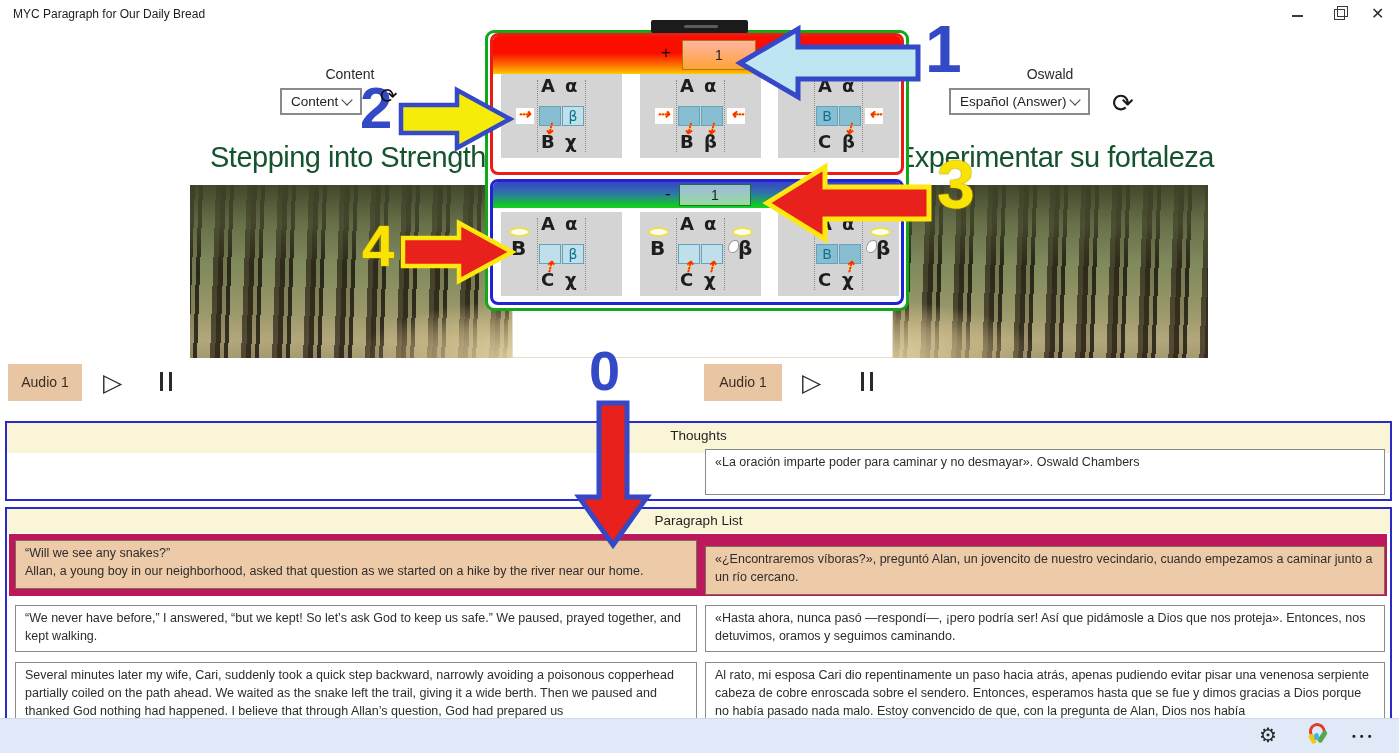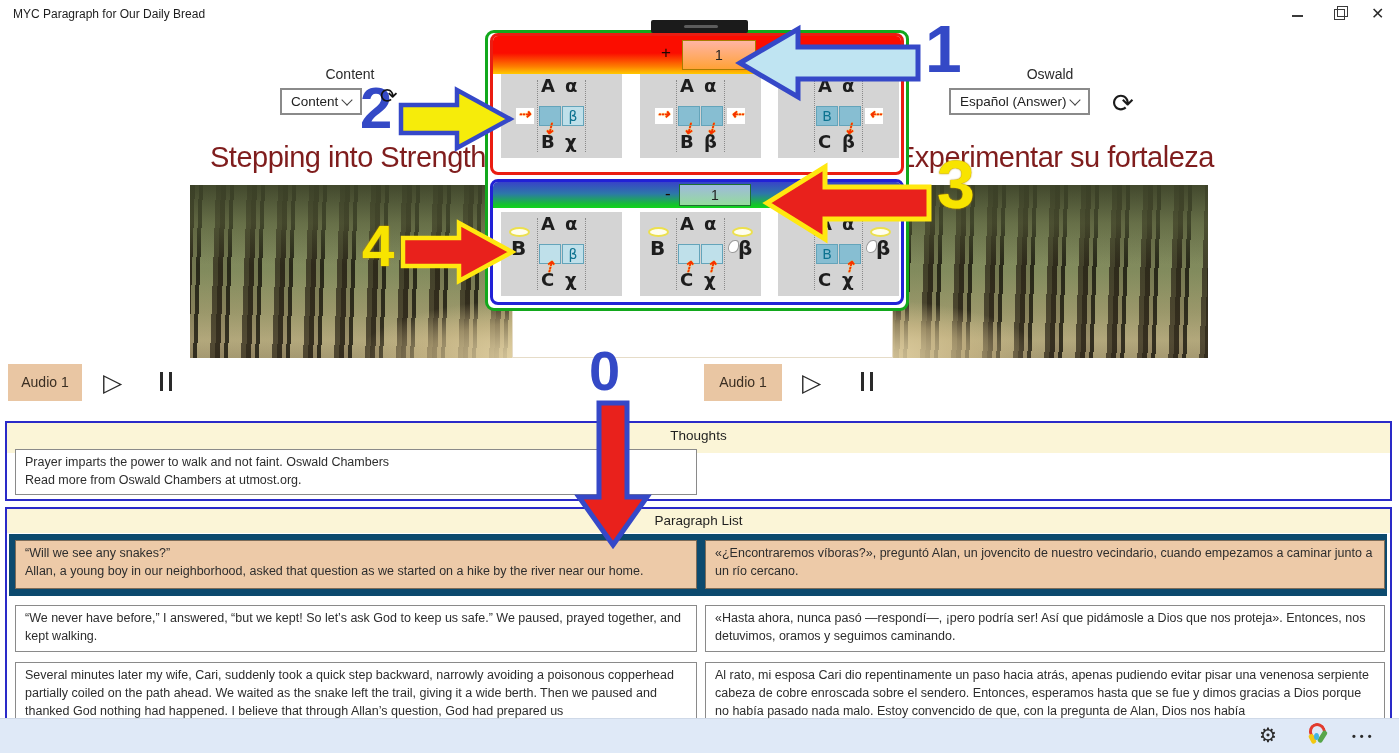--- a/index.html
+++ b/index.html
@@ -13,21 +13,21 @@
   .restore-i{left:1337px;top:6px;width:9px;height:9px;border:1.5px solid #3a3a3a;}
   .closex{left:1371px;top:4px;font-size:16px;color:#2a2a2a;}
   
   .sel-label{font-size:14px;color:#2a2a2a;width:120px;text-align:center;}
   .combo{background:#fff;border:2px solid #8a8a8a;font-size:13.5px;color:#222;
          display:flex;align-items:center;padding:0 9px;box-sizing:border-box;}
   .chev{width:7px;height:7px;border-right:1.6px solid #444;border-bottom:1.6px solid #444;
         transform:rotate(45deg);margin-left:auto;margin-top:-4px;}
   .refresh{font-size:26px;color:#1a1a1a;line-height:1;}
   
-  .bigtitle{font-size:29px;font-weight:300;letter-spacing:-.5px;color:#7f1d1d;white-space:nowrap;z-index:1;}
+  .bigtitle{font-size:29px;font-weight:300;letter-spacing:-.5px;color:#14532d;white-space:nowrap;z-index:1;}
   
   .forest{top:185px;height:173px;z-index:1;
     background:
       radial-gradient(ellipse 34% 45% at 50% 100%, rgba(233,216,170,.95) 0%, rgba(210,190,140,.6) 45%, rgba(0,0,0,0) 75%),
       linear-gradient(180deg, rgba(60,66,40,.9) 0%, rgba(84,92,56,.55) 22%, rgba(0,0,0,0) 46%),
       repeating-linear-gradient(92deg, rgba(38,32,20,.9) 0 5px, rgba(96,88,62,.45) 5px 9px, rgba(26,24,14,.85) 9px 13px, rgba(130,128,92,.35) 13px 26px, rgba(52,46,30,.8) 26px 31px),
       linear-gradient(180deg,#77865a 0%,#82915e 50%,#a9a573 74%,#cdbd8d 90%,#b7a67c 100%);}
   .whitebox{left:512px;top:30px;width:381px;height:328px;background:#fff;z-index:2;border:1px solid #e6dcc8;box-sizing:border-box;}
   
   .dialog{left:485px;top:30px;width:424px;height:281px;background:#fff;border:3px solid #12a81c;
@@ -71,21 +71,21 @@
   
   .audiobtn{background:#e9c6a3;color:#3a2e22;font-size:14px;text-align:center;line-height:37px;height:37px;}
   .play{font-size:25px;color:#2a2a2a;line-height:1;}
   .pausebar{width:2.5px;height:19px;background:#2a2a2a;position:absolute;}
   
   .section{position:absolute;background:#fff;border:2.5px solid #2a2ac8;box-sizing:border-box;z-index:2;}
   .sec-hdr{position:absolute;left:0;right:0;top:0;background:#fbf5d7;text-align:center;
            font-size:13.5px;color:#1f1f1f;}
   .tbox{position:absolute;background:#fff;border:1.5px solid #8a8a8a;box-sizing:border-box;
         font-size:12.5px;line-height:1.44;padding:3px 9px;color:#2d2d2d;white-space:pre-line;overflow:hidden;}
-  .rowband{position:absolute;background:#0c4a6e;}
+  .rowband{position:absolute;background:#be185d;}
   .rowband .tbox{background:#edcaa8;border-color:#7d6c58;}
   
   .bottombar{left:0;top:718px;width:1399px;height:35px;background:#dfe9f7;z-index:9;border-top:1px solid #cfd9e8;box-sizing:border-box;}
   .gear{font-size:20px;color:#2a2a2a;line-height:1;}
   .more{font-size:11px;letter-spacing:4px;color:#2a2a2a;font-weight:bold;}
   .fb{position:absolute;width:24px;height:24px;}
   .fb i{position:absolute;}
   .fb-r{left:3px;top:0;width:11px;height:12px;border:3.2px solid #e23b2e;border-radius:50%;border-bottom-color:transparent;transform:rotate(-25deg);}
   .fb-g{left:14px;top:7px;width:4.5px;height:13px;background:#57a64a;transform:rotate(32deg);border-radius:2px;}
   .fb-y{left:4px;top:11px;width:4.5px;height:10px;background:#f2c811;transform:rotate(-28deg);border-radius:2px;}
@@ -269,31 +269,30 @@
   </div>
   <div class="abs audiobtn" style="left:704px;top:364px;width:78px;">Audio 1</div>
   <div class="abs play" style="left:802px;top:370px;">▷</div>
   <div class="abs" style="left:861px;top:372px;width:14px;height:20px;">
     <i class="pausebar" style="left:0;"></i>
       <i class="pausebar" style="left:9px;"></i>
   </div>
 
   <div class="section" style="left:5px;top:421px;width:1387px;height:80px;">
     <div class="sec-hdr" style="height:30px;line-height:25px;">Thoughts</div>
-    <div class="tbox" style="left:8px;top:26px;width:682px;height:46px;">Prayer imparts the power to walk and not faint. Oswald Chambers
-Read more from Oswald Chambers at utmost.org.</div>
+    <div class="tbox" style="left:698px;top:26px;width:680px;height:46px;">«La oración imparte poder para caminar y no desmayar». Oswald Chambers</div>
   </div>
 
   <div class="section" style="left:5px;top:507px;width:1387px;height:246px;">
     <div class="sec-hdr" style="height:24px;line-height:24px;">Paragraph List</div>
 
     <div class="rowband" style="left:2px;top:25px;width:1378px;height:62px;">
       <div class="tbox" style="left:6px;top:6px;width:682px;height:49px;">“Will we see any snakes?”
 Allan, a young boy in our neighborhood, asked that question as we started on a hike by the river near our home.</div>
-      <div class="tbox" style="left:696px;top:6px;width:680px;height:49px;">«¿Encontraremos víboras?», preguntó Alan, un jovencito de nuestro vecindario, cuando empezamos a caminar junto a un río cercano.</div>
+      <div class="tbox" style="left:696px;top:12px;width:680px;height:49px;">«¿Encontraremos víboras?», preguntó Alan, un jovencito de nuestro vecindario, cuando empezamos a caminar junto a un río cercano.</div>
     </div>
 
     <div>
       <div class="tbox" style="left:8px;top:96px;width:682px;height:47px;">“We never have before,” I answered, “but we kept! So let’s ask God to keep us safe.” We paused, prayed together, and kept walking.</div>
       <div class="tbox" style="left:698px;top:96px;width:680px;height:47px;">«Hasta ahora, nunca pasó —respondí—, ¡pero podría ser! Así que pidámosle a Dios que nos proteja». Entonces, nos detuvimos, oramos y seguimos caminando.</div>
     </div>
 
     <div>
       <div class="tbox" style="left:8px;top:153px;width:682px;height:64px;">Several minutes later my wife, Cari, suddenly took a quick step backward, narrowly avoiding a poisonous copperhead partially coiled on the path ahead. We waited as the snake left the trail, giving it a wide berth. Then we paused and thanked God nothing had happened. I believe that through Allan’s question, God had prepared us</div>
       <div class="tbox" style="left:698px;top:153px;width:680px;height:64px;">Al rato, mi esposa Cari dio repentinamente un paso hacia atrás, apenas pudiendo evitar pisar una venenosa serpiente cabeza de cobre enroscada sobre el sendero. Entonces, esperamos hasta que se fue y dimos gracias a Dios porque no había pasado nada malo. Estoy convencido de que, con la pregunta de Alan, Dios nos había</div>

